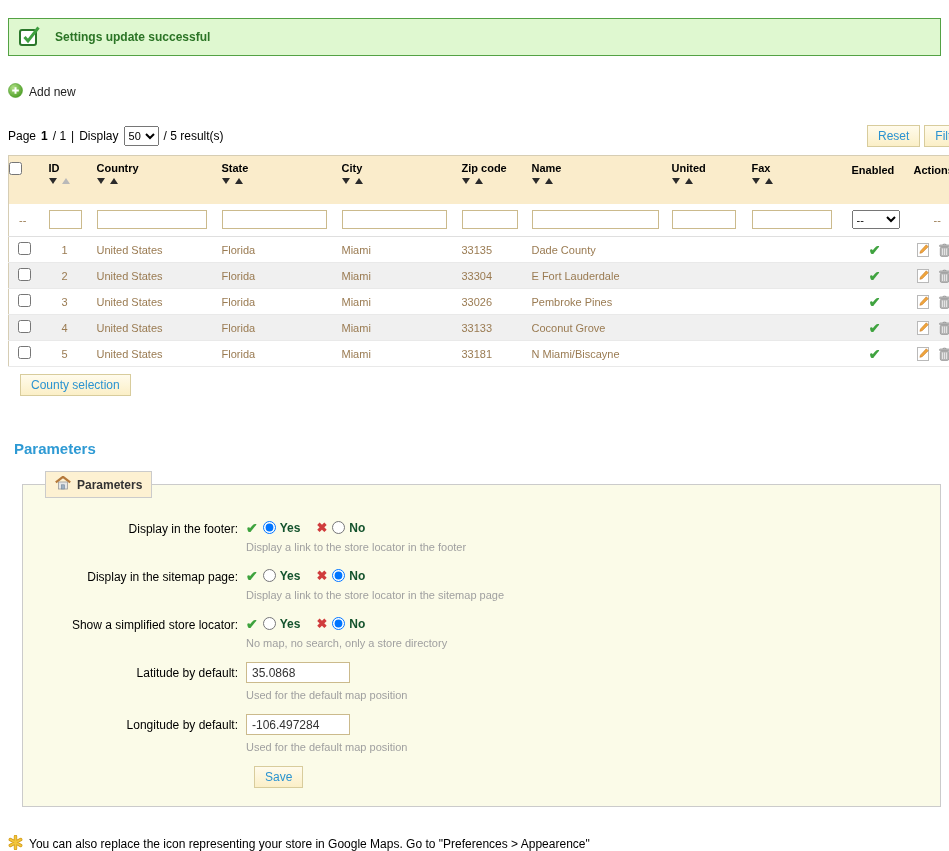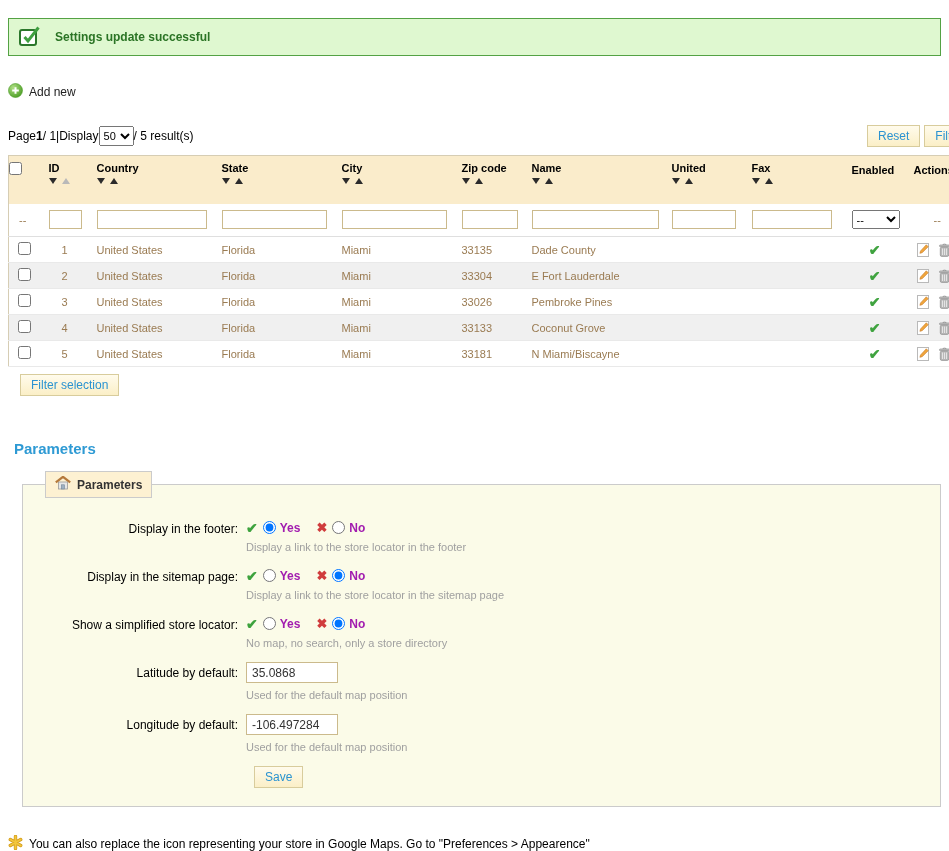--- a/index.html
+++ b/index.html
@@ -19,21 +19,21 @@
   }
   .banner .conf-icon { width: 24px; height: 22px; display: inline-block; margin-right: 12px; }
   .banner .conf-text { font-weight: bold; color: #2B7425; font-size: 12px; }
 
   
   .addnew { margin-top: 27px; display: inline-flex; align-items: center; gap: 6px; cursor: pointer; }
   .addnew span.lbl { color: #222; font-size: 12px; }
 
   
   .pagebar { margin-top: 24px; width: 965px; display: flex; align-items: center; }
-  .pagebar .ptext { display: flex; align-items: center; font-size: 12px; color: #000; }
+  .pagebar .ptext { display: flex; align-items: center; gap: 5px; font-size: 12px; color: #000; }
   .pagebar select { font-size: 11px; height: 20px; }
   .pagebar .spacer { flex: 1; }
   .btn {
     display: inline-block; cursor: pointer;
     background: linear-gradient(#FFFBEC, #FBEFC7);
     border: 1px solid #D8CC9C; color: #2B93D1;
     font-family: "Liberation Sans", sans-serif; font-size: 12px;
     padding: 3px 10px; white-space: nowrap; margin-left: 8px;
   }
   .pagebar .btn { margin-left: 4px; }
@@ -83,24 +83,24 @@
     display: flex; align-items: center; gap: 6px;
   }
   .frow { display: flex; margin-bottom: 13px; }
   .flabel { width: 205px; text-align: right; font-weight: normal; color: #000; font-size: 12px;
             padding-top: 3px; line-height: 1.35; }
   .fctrl { margin-left: 8px; }
   .radio-line { display: flex; align-items: center; height: 19px; }
   .ok-glyph { color: #3DA23D; font-weight: bold; font-size: 14px; margin-right: 5px; line-height: 1; }
   .no-glyph { color: #D03C3C; font-weight: bold; font-size: 13px; margin: 0 5px 0 16px; line-height: 1; }
   .radio-line input[type="radio"] { margin: 0 4px 0 0; }
-  .radio-line .ynlbl { color: #a21caf; font-weight: bold; font-size: 12px; }
+  .radio-line .ynlbl { color: #14532d; font-weight: bold; font-size: 12px; }
   .hint { color: #A0A0A0; font-size: 11px; margin-top: 4px; }
   .fctrl input[type="text"] {
-    border: 1px solid #CBBA8C; height: 21px; width: 92px; padding: 0 5px;
+    border: 1px solid #CBBA8C; height: 21px; width: 104px; padding: 0 5px;
     font-size: 12px; color: #333; font-family: "Liberation Sans", sans-serif;
   }
   .save-row { margin: 10px 0 4px 213px; }
 
   
   .footnote { margin-top: 28px; display: flex; align-items: center; gap: 6px; font-size: 12px; color: #000; }
 </style>
 </head>
 <body>
 
@@ -374,21 +374,21 @@
                   <rect x="1.5" y="2" width="10" height="1.7" rx="0.8" fill="#C6C6C6" stroke="#8C8C8C" stroke-width="0.7"></rect>
                   <rect x="2.3" y="4.2" width="8.4" height="9.2" rx="1.4" fill="#B9B9B9" stroke="#8C8C8C" stroke-width="0.7"></rect>
                   <path d="M4.5 5.5v6.5 M6.5 5.5v6.5 M8.5 5.5v6.5" stroke="#E9E9E9" stroke-width="0.9" fill="none"></path>
                 </svg></span>
         </span>
           </td>
       </tr>
     </tbody>
   </table>
 
-  <button class="btn delete-sel">Filter selection</button>
+  <button class="btn delete-sel">County selection</button>
 
   <h2 class="section">Parameters</h2>
 
   <fieldset class="params">
     <legend>
       <span>
         <svg width="16" height="14" viewBox="0 0 16 14">
           <rect x="3.5" y="6" width="9" height="7" fill="#E6E6E6" stroke="#999999" stroke-width="0.8"></rect>
           <path d="M0.8 6.3 L8 0.8 L15.2 6.3" fill="none" stroke="#B5793C" stroke-width="2.2"></path>
           <rect x="6.3" y="8.8" width="3.2" height="4.2" fill="#9FB0C1" stroke="#73879A" stroke-width="0.6"></rect>

